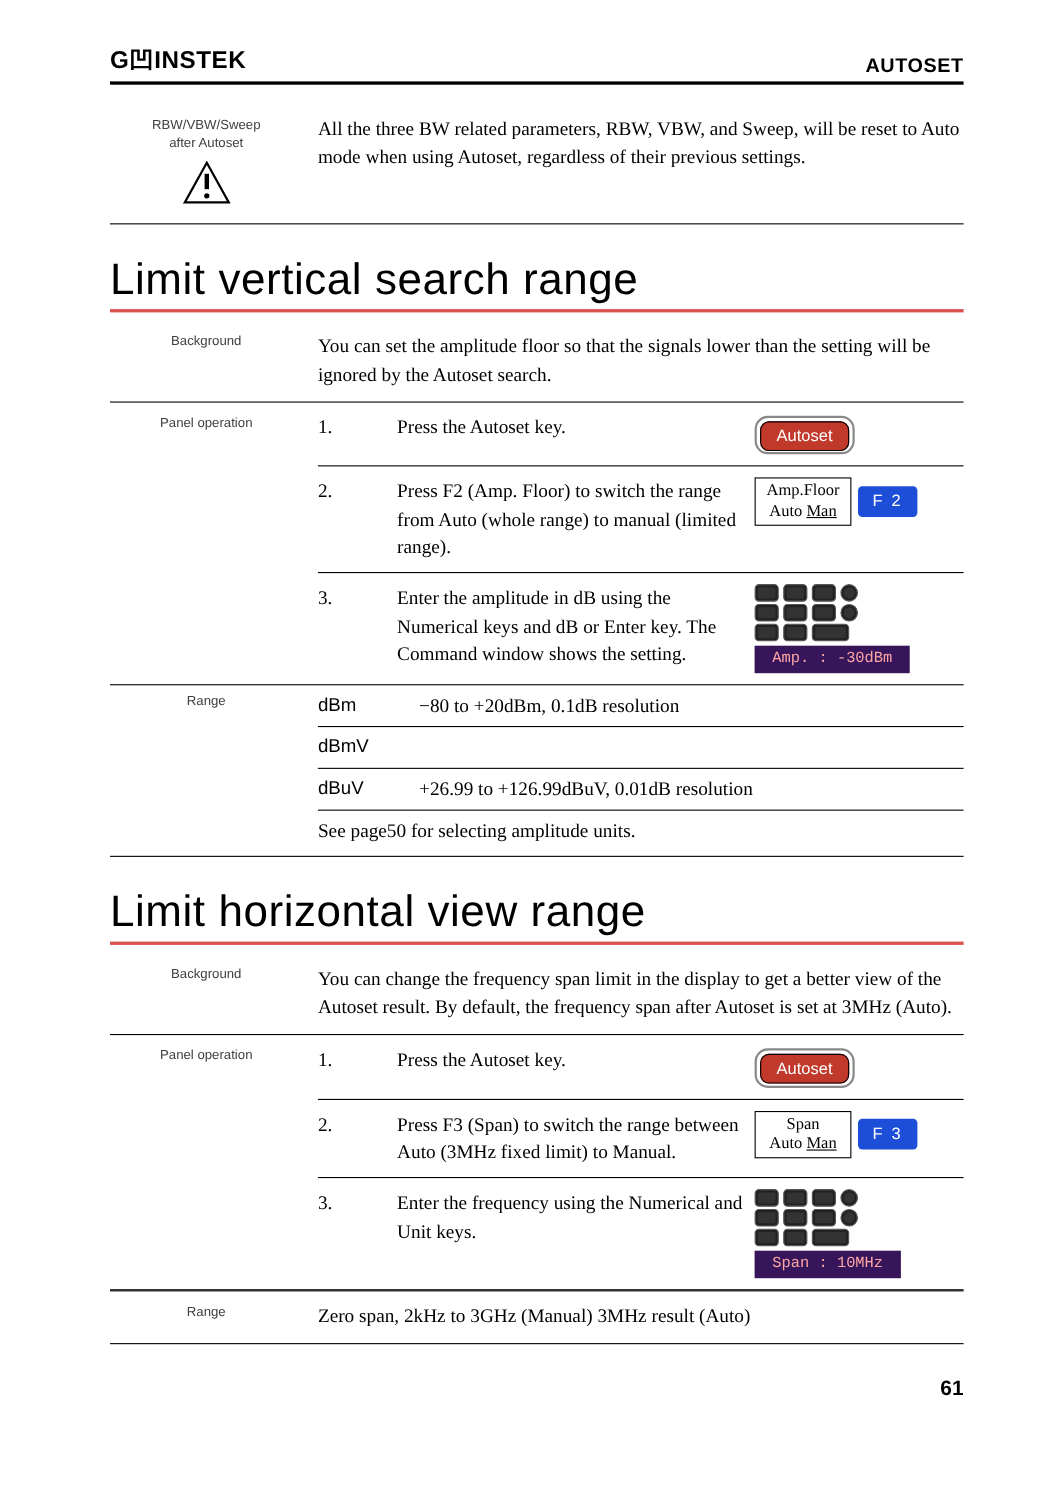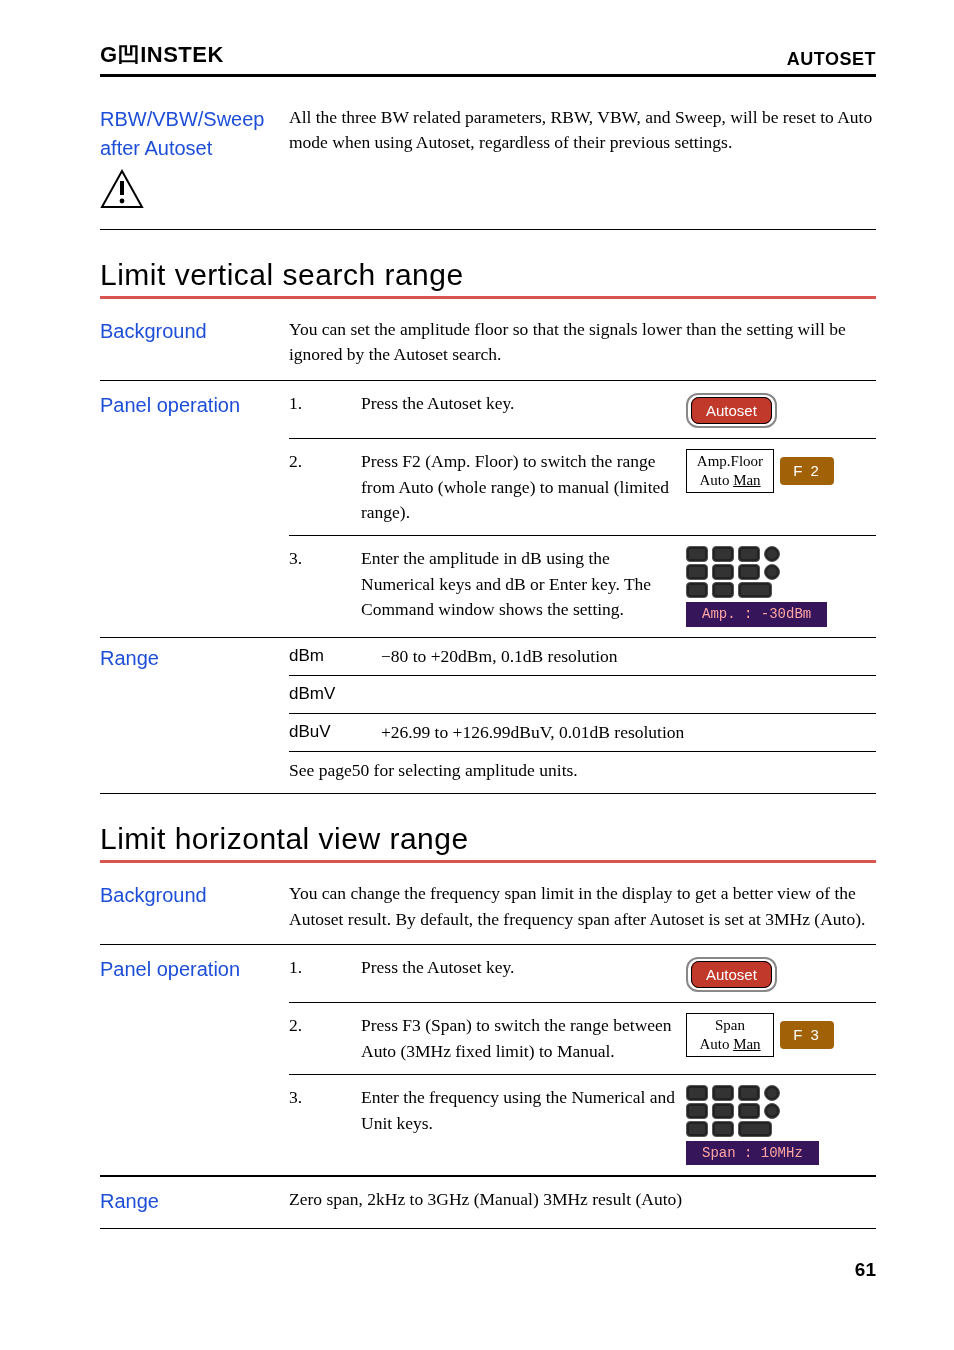--- a/index.html
+++ b/index.html
@@ -42,22 +42,23 @@
     border-bottom: 1px solid #000;
     padding: 10px 0 12px 0;
     font-size: 17.5px;
     line-height: 1.45;
   }
   .row.noborder { border-bottom: none; }
   .leftcol {
     width: 175px;
     flex: 0 0 175px;
     font-family: "Trebuchet MS", Arial, sans-serif;
-    font-size: 20px;
-    color: #1d4ed8;
+    font-size: 12px;
+    color: #404040;
+    text-align: center;
   }
   .rightcol {
     flex: 1;
     font-family: Georgia, "Times New Roman", serif;
     font-size: 17.5px;
   }
   .step {
     display: flex;
     align-items: flex-start;
     gap: 10px;
@@ -84,21 +85,21 @@
     display: flex;
     justify-content: flex-start;
     flex-direction: column;
     align-items: flex-start;
     gap: 4px;
   }
 
   h1.section {
     font-family: "Trebuchet MS", Arial, sans-serif;
     font-weight: normal;
-    font-size: 30px;
+    font-size: 40px;
     margin: 28px 0 4px 0;
     letter-spacing: 0.5px;
   }
   .section-underline {
     border-bottom: 3px solid #d9534f;
     margin-bottom: 8px;
     height: 0;
   }
 
   
@@ -137,21 +138,21 @@
     font-family: Liberation Serif, serif;
     font-size: 15px;
     line-height: 1.25;
     text-align: center;
     background: #fff;
     min-width: 74px;
   }
   .softkey-box .line2 { display: block; }
   .softkey-box .ul { text-decoration: underline; }
   .fkey {
-    background: #a16207;
+    background: #1d4ed8;
     color: #fff;
     border-radius: 4px;
     font-family: Arial, sans-serif;
     font-size: 15px;
     padding: 3px 8px;
     min-width: 38px;
     text-align: center;
     letter-spacing: 2px;
   }
 

